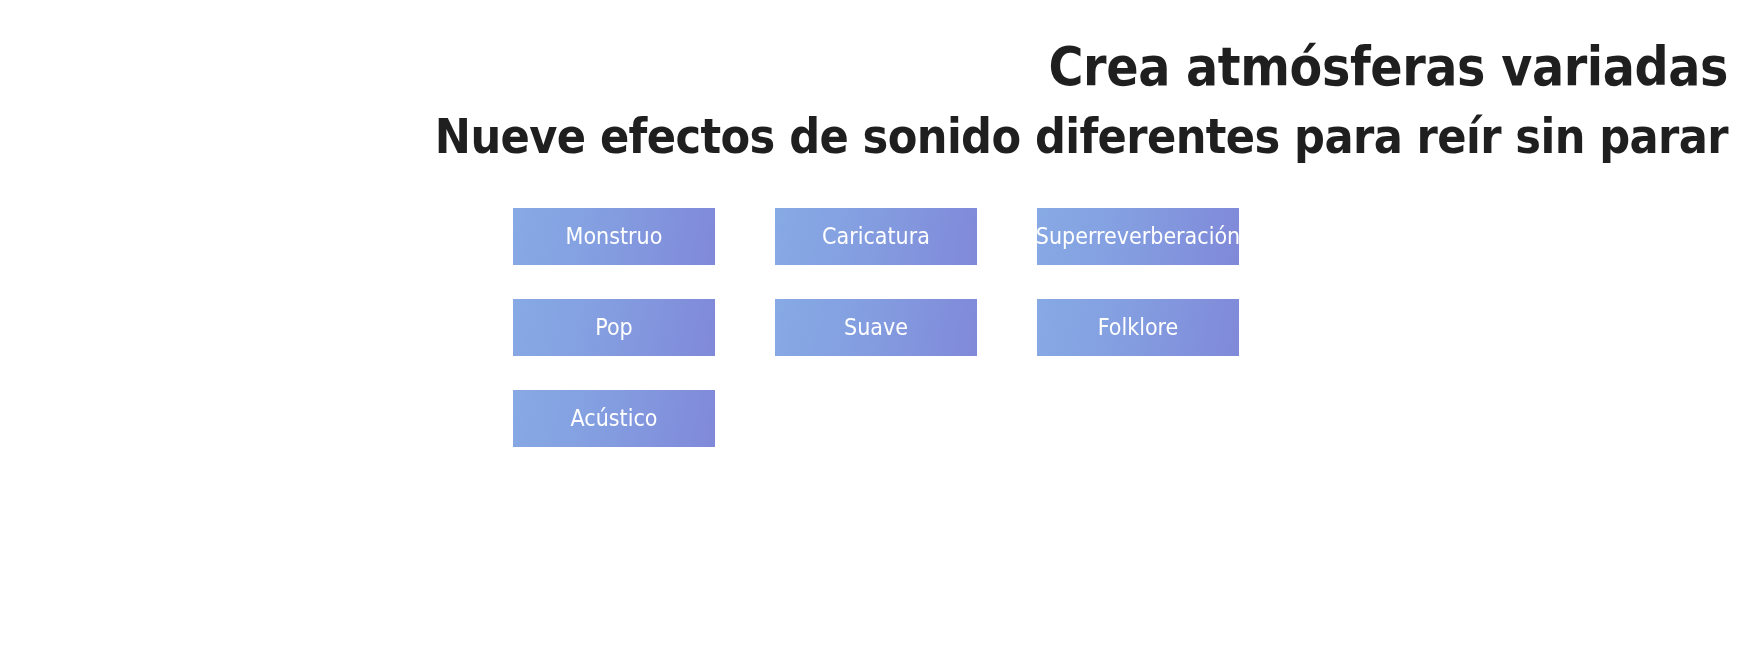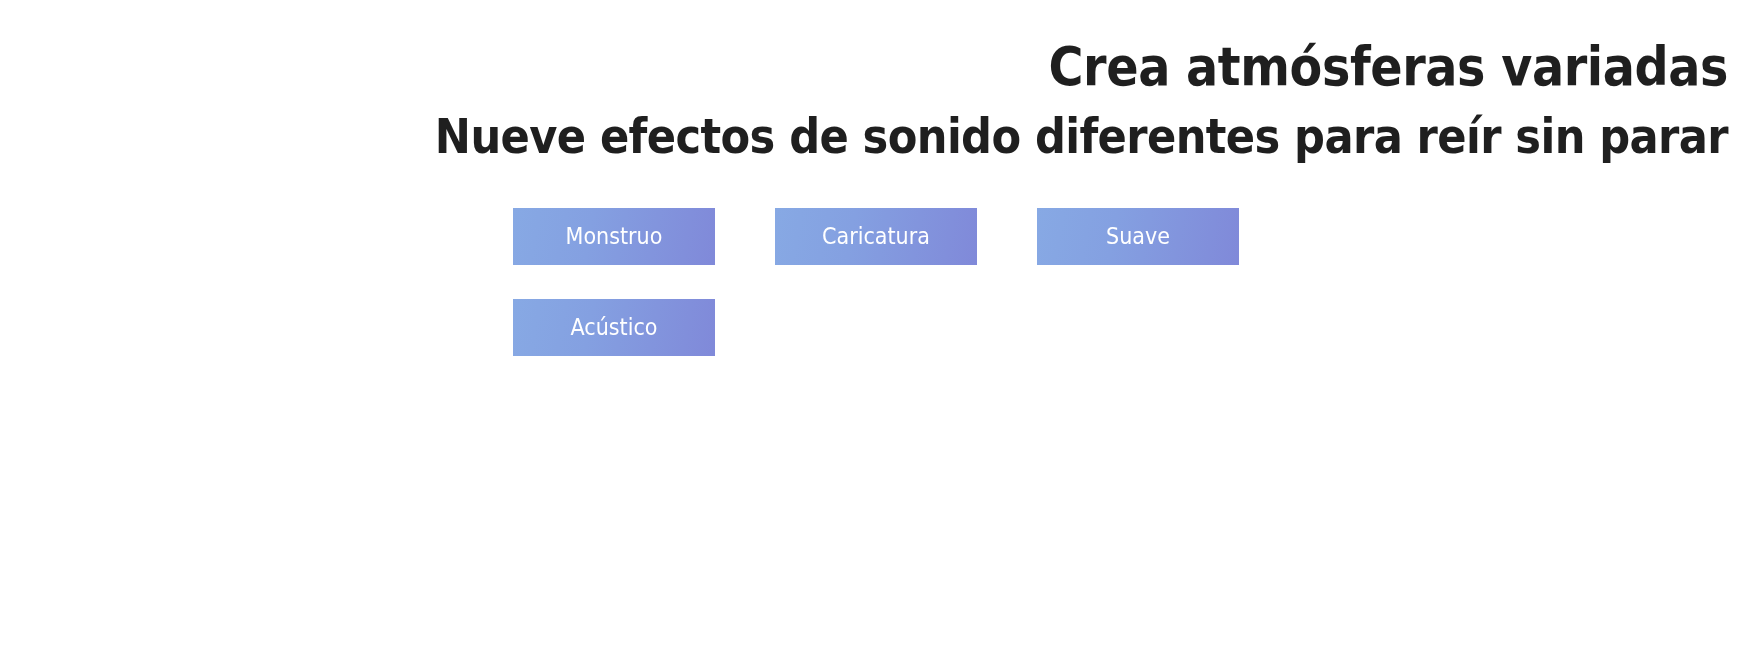--- a/index.html
+++ b/index.html
@@ -110,20 +110,29 @@
   </div>
 
   <div class="effects-grid">
     <button class="effect-button">
       <span>Monstruo</span>
     </button>
     <button class="effect-button">
       <span>Caricatura</span>
     </button>
     <button class="effect-button">
+      <span>Superreverberación</span>
+    </button>
+    <button class="effect-button">
+      <span>Pop</span>
+    </button>
+    <button class="effect-button">
       <span>Suave</span>
+    </button>
+    <button class="effect-button">
+      <span>Folklore</span>
     </button>
     <button class="effect-button">
       <span>Acústico</span>
     </button>
   </div>
 
 </div>
 
 </body></html>

